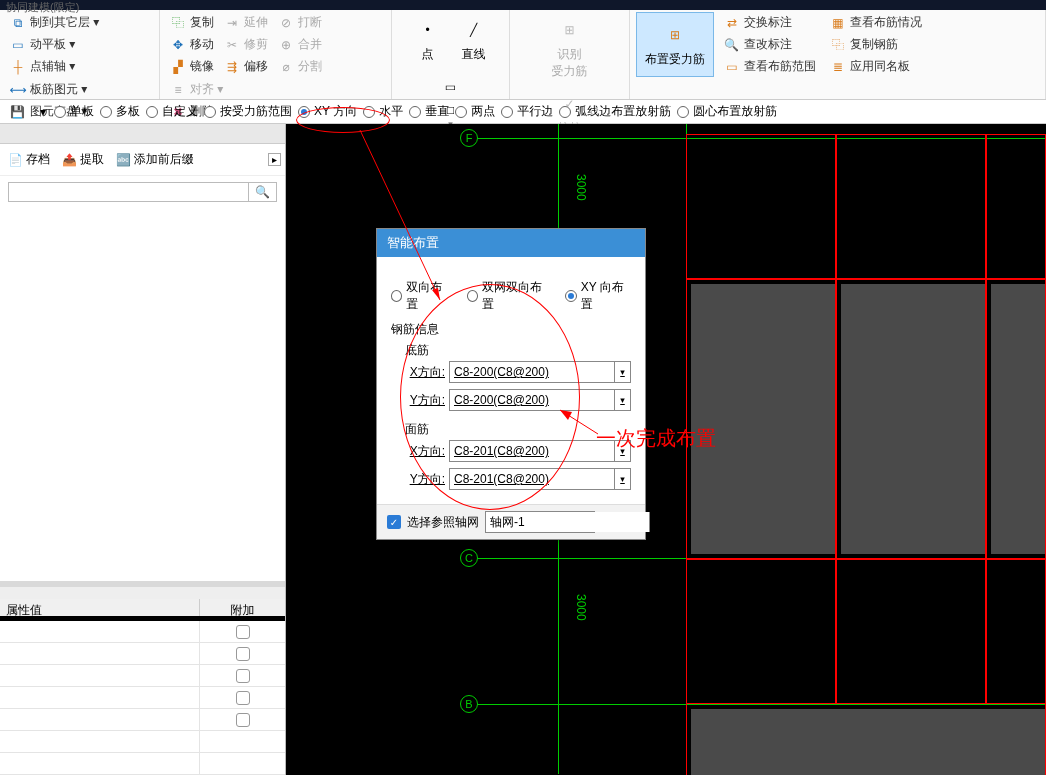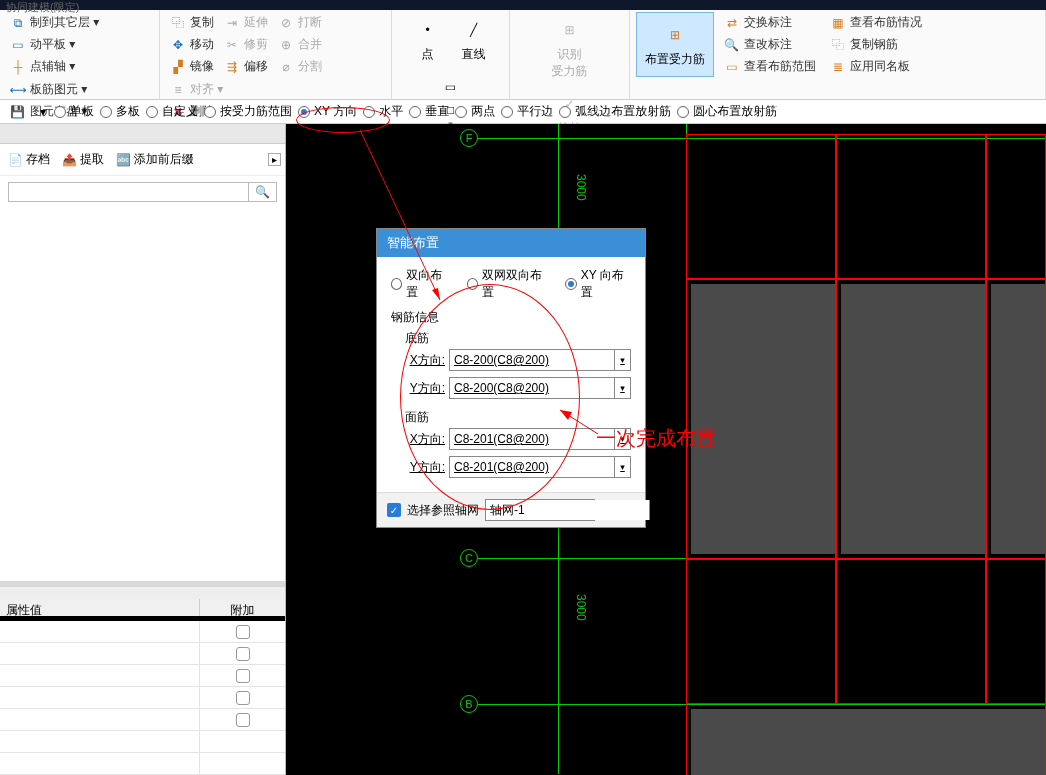--- a/index.html
+++ b/index.html
@@ -47,21 +47,21 @@
 .canvas { flex: 1; background: #000; position: relative; overflow: hidden; }
 .redgrid { position: absolute; border: 1px solid red; }
 .grey { position: absolute; background: #4a4a4a; }
 .glineH { position: absolute; height: 1px; background: #0c0; }
 .glineV { position: absolute; width: 1px; background: #0c0; }
 .bubble { position: absolute; width: 18px; height: 18px; border: 1px solid #0c0; border-radius: 50%; color: #0c0; font-size: 11px; display: flex; align-items: center; justify-content: center; background: #000; }
 .dim { position: absolute; color: #0c0; font-size: 12px; writing-mode: vertical-rl; }
 
 .dialog { position: absolute; left: 376px; top: 228px; width: 270px; background: #fff; border: 1px solid #888; box-shadow: 2px 2px 6px rgba(0,0,0,0.3); z-index: 50; }
 .dlg-title { background: #3b8fd6; color: #fff; padding: 5px 10px; font-size: 13px; }
-.dlg-body { padding: 10px 14px 8px 14px; }
+.dlg-body { padding: 22px 14px 8px 14px; }
 .radio-row { display: flex; gap: 16px; margin-bottom: 8px; }
 .radio-row label { display: flex; align-items: center; gap: 4px; font-size: 12px; cursor: pointer; }
 .fset { border: none; margin-bottom: 6px; }
 .fset .ftitle { font-size: 12px; margin-bottom: 4px; }
 .sub { margin-left: 14px; }
 .sub .sh { font-size: 12px; margin: 4px 0 2px 0; }
 .frow { display: flex; align-items: center; gap: 4px; margin-bottom: 6px; text-decoration: underline; }
 .frow span.lab { font-size: 12px; width: 40px; text-align: right; }
 .combo { flex: 1; display: flex; border: 1px solid #888; height: 22px; }
 .combo input { flex: 1; border: none; padding: 0 4px; font-size: 12px; outline: none; }

